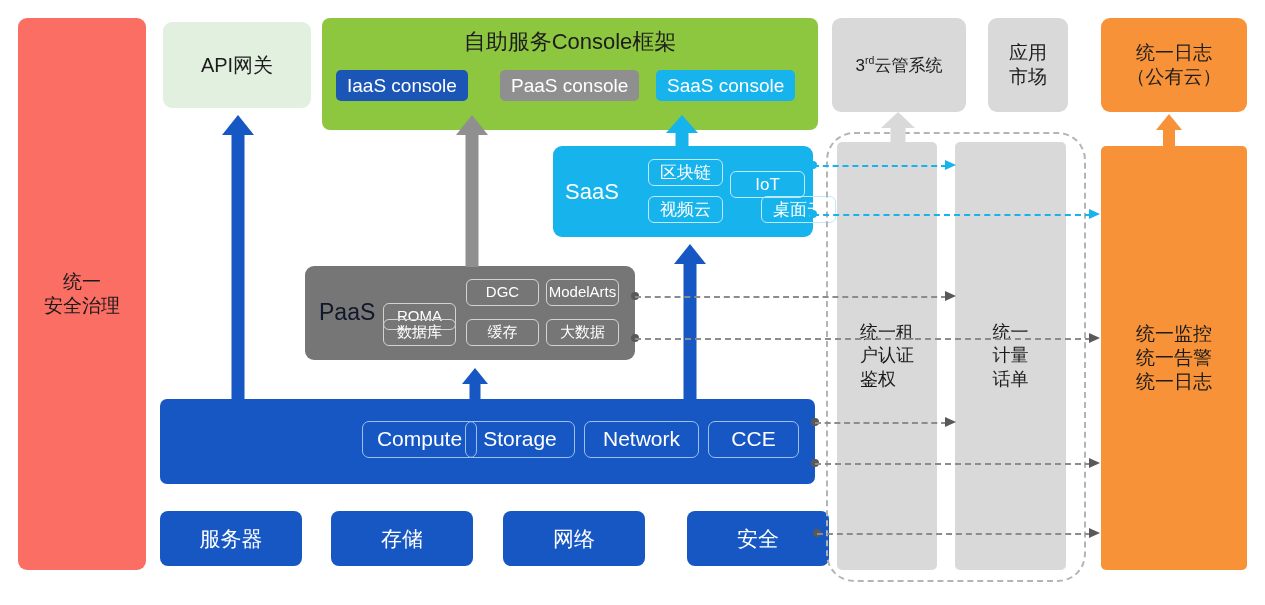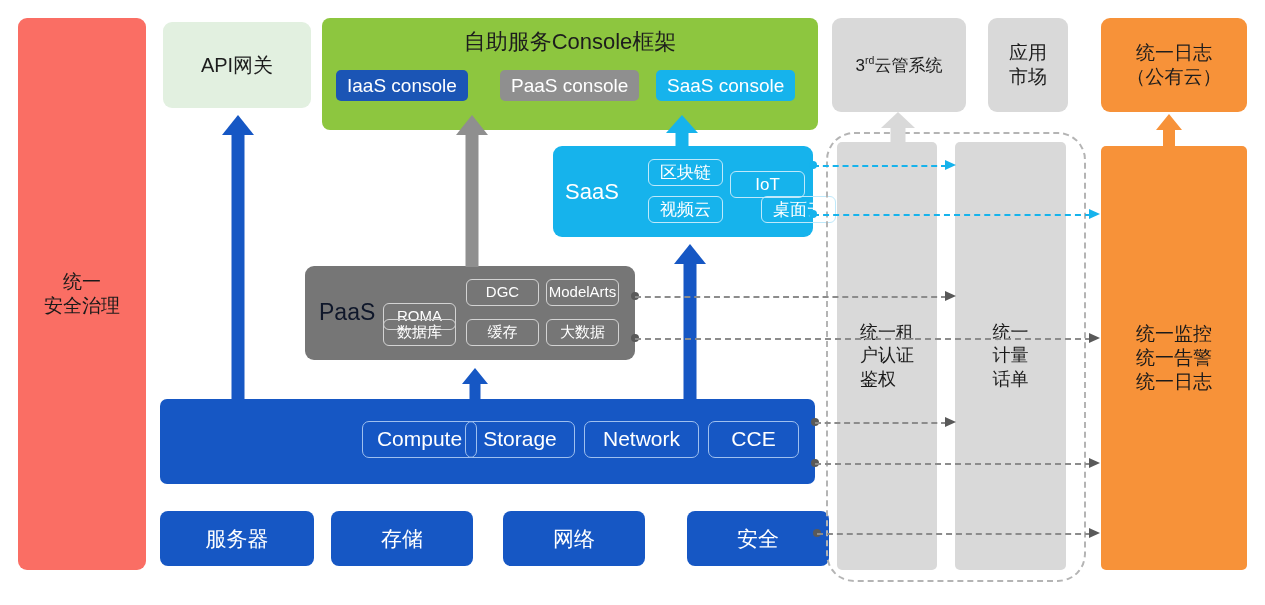--- a/index.html
+++ b/index.html
@@ -320,21 +320,21 @@
     <div class="paas-chip" style="left:241px; top:53px;">大数据</div>
   </div>
 
   <div class="box iaas">
     <div class="iaas-chip" style="left:182px; width:115px;margin-left:20px;">Compute</div>
     <div class="iaas-chip" style="left:305px; width:110px;">Storage</div>
     <div class="iaas-chip" style="left:424px; width:115px;">Network</div>
     <div class="iaas-chip" style="left:548px; width:91px;">CCE</div>
   </div>
 
-  <div class="hw" style="left:160px; width:154px;">服务器</div>
+  <div class="hw" style="left:160px; width:142px;">服务器</div>
   <div class="hw" style="left:331px; width:142px;">存储</div>
   <div class="hw" style="left:503px; width:142px;">网络</div>
   <div class="hw" style="left:675px; width:142px;margin-left:12px;">安全</div>
 
   <div class="dashed-container"></div>
 
   <div class="grey-col col-auth">
     <div>
       <div>统一租</div>
       <div>户认证</div>

